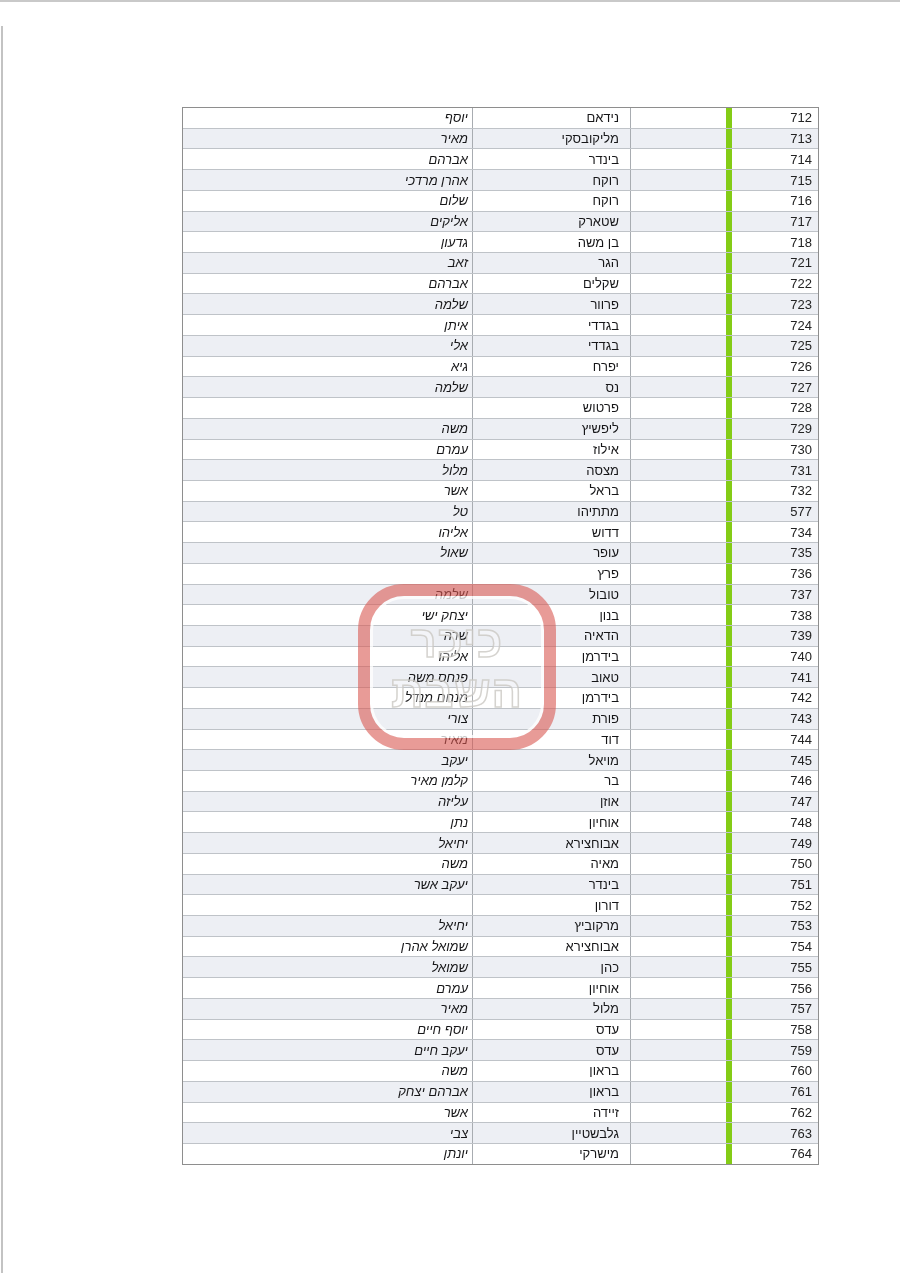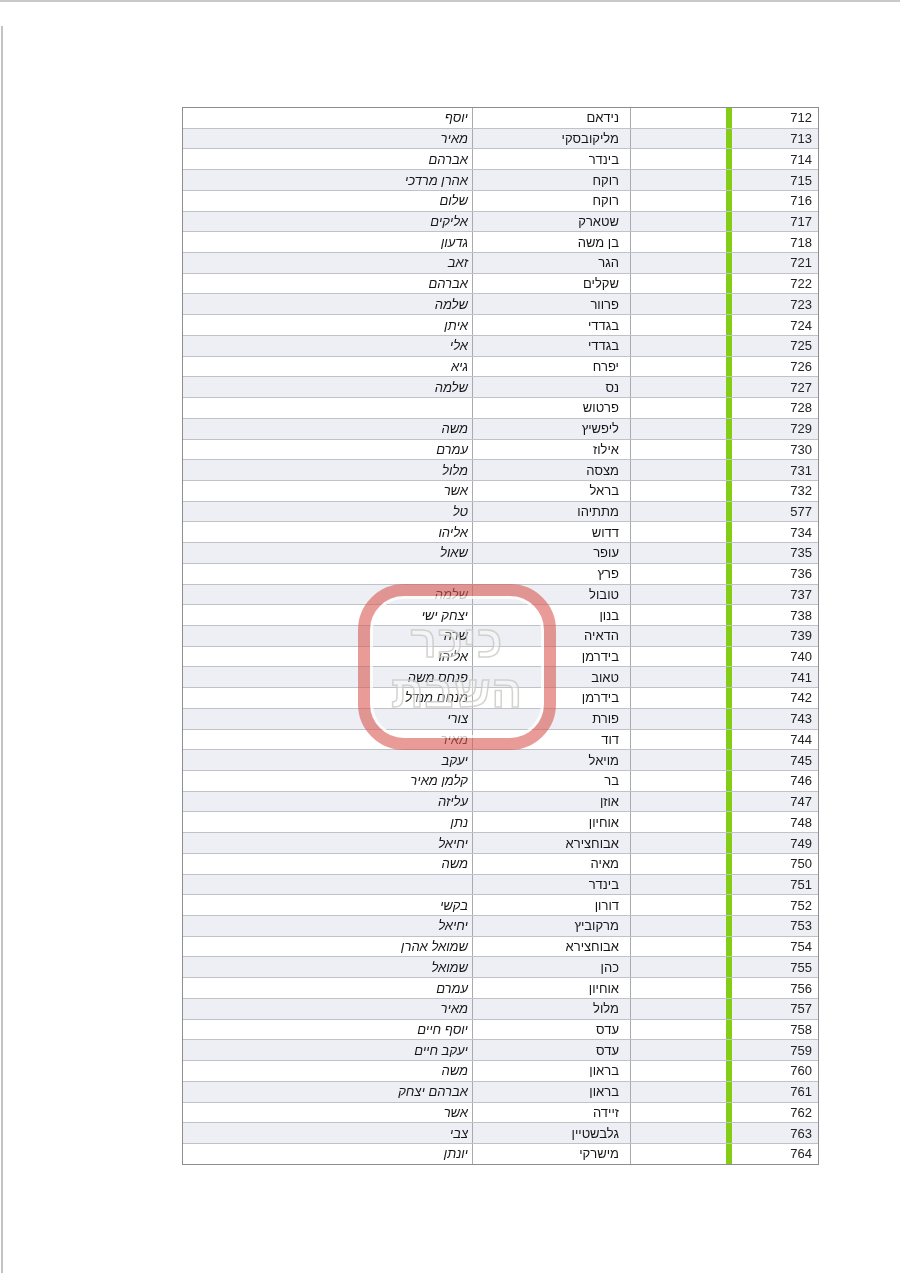--- a/index.html
+++ b/index.html
@@ -267,26 +267,26 @@
     <div class="row">
       <div class="cell c-num">750</div>
       <div class="cell c-spacer"></div>
       <div class="cell c-last">מאיה</div>
       <div class="cell c-first">משה</div>
     </div>
     <div class="row alt">
       <div class="cell c-num">751</div>
       <div class="cell c-spacer"></div>
       <div class="cell c-last">בינדר</div>
+      <div class="cell c-first">יעקב אשר</div>
     </div>
     <div class="row">
       <div class="cell c-num">752</div>
       <div class="cell c-spacer"></div>
       <div class="cell c-last">דורון</div>
-      <div class="cell c-first">בקשי</div>
     </div>
     <div class="row alt">
       <div class="cell c-num">753</div>
       <div class="cell c-spacer"></div>
       <div class="cell c-last">מרקוביץ</div>
       <div class="cell c-first">יחיאל</div>
     </div>
     <div class="row">
       <div class="cell c-num">754</div>
       <div class="cell c-spacer"></div>

